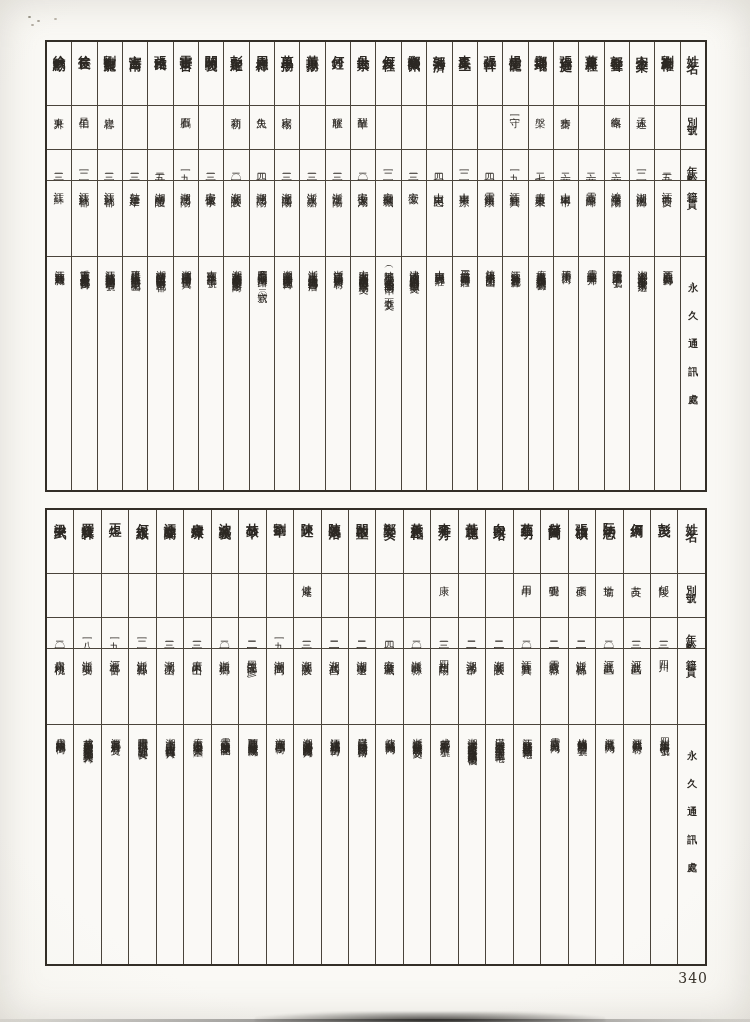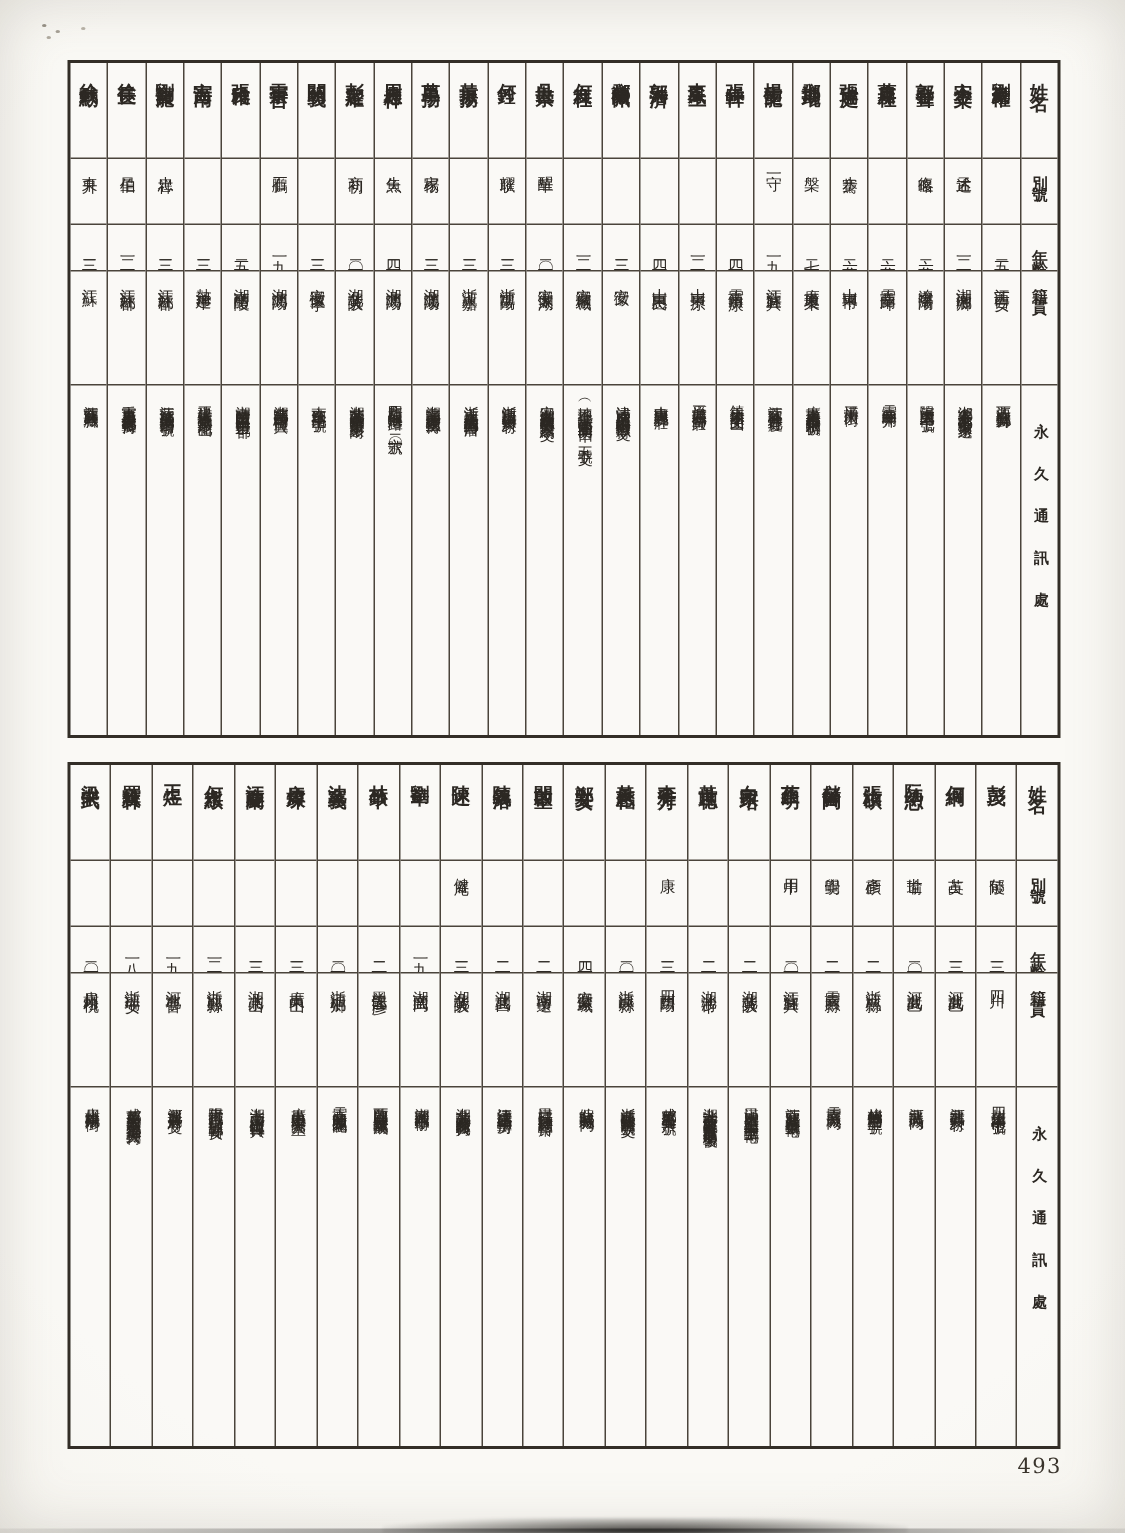--- a/index.html
+++ b/index.html
@@ -933,17 +933,17 @@
         </div>
         <div class="cell origin">
           <span class="vtxt">籍貫</span>
         </div>
         <div class="cell addr">
           <span class="vtxt">永久通訊處</span>
         </div>
       </div>
     </section>
 
-  <div class="page-number">493</div>
+  <div class="page-number">340</div>
 
   <div class="scan-edge"></div>
   <div class="bottom-line"></div>
 </div>
 
 </body></html>

